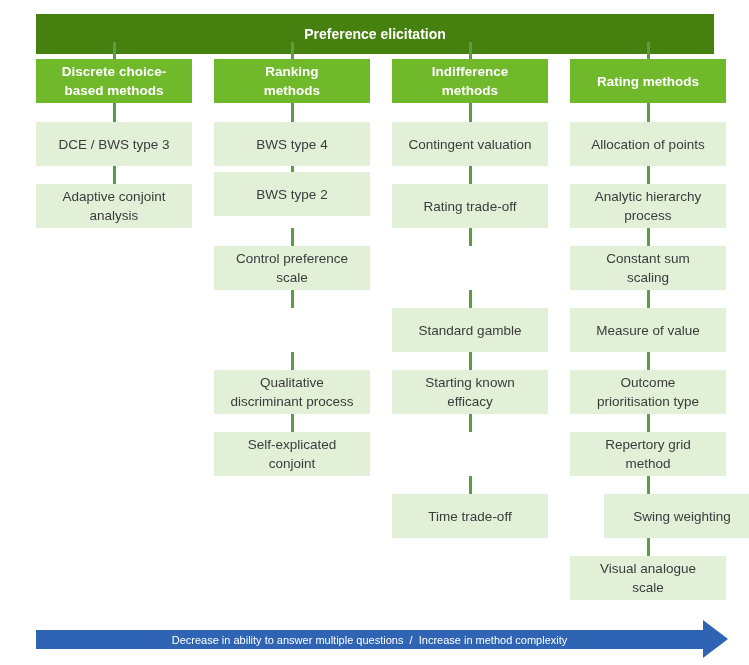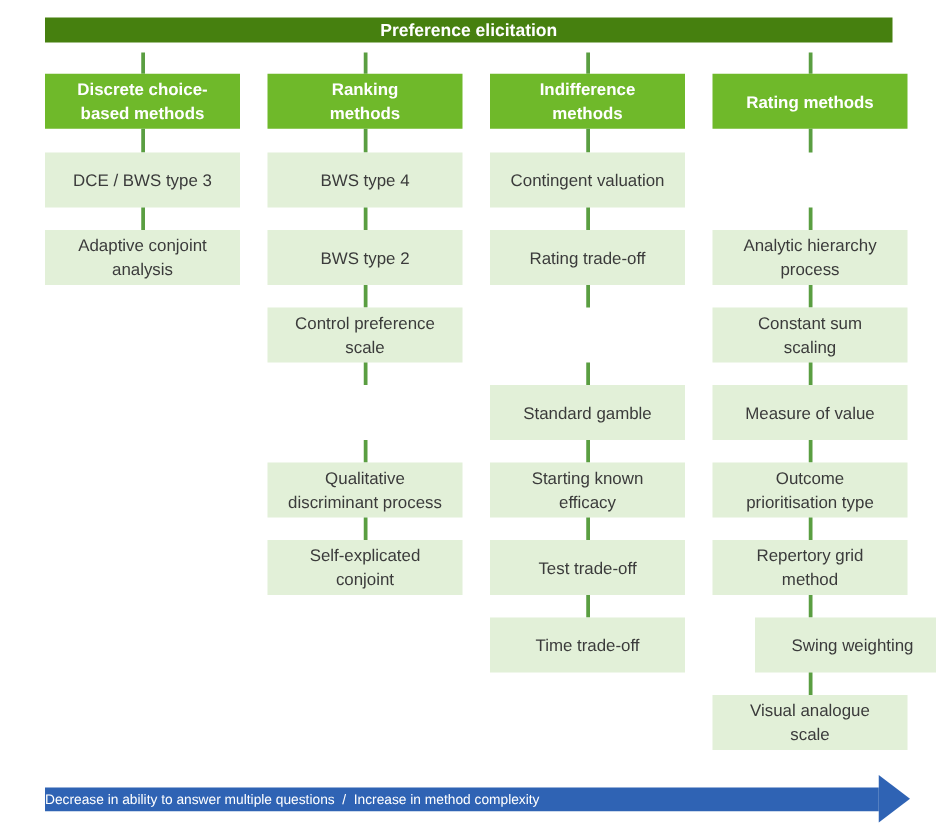--- a/index.html
+++ b/index.html
@@ -1,20 +1,20 @@
 <!DOCTYPE html>
 <html style="--title_bar: #46800f; --header_green: #6fb92a; --box_green: #e2f0d8; --line_green: #5a9e41; --arrow_blue: #2f63b4; --box_text: #3b3b3b; --header_text: #ffffff;"><head>
 <meta charset="utf-8">
 <style>
   html,body { margin:0; padding:0; background:#ffffff; }
   body { width:749px; height:665px; font-family:"Liberation Sans", sans-serif; }
   #diagram { position:relative; width:749px; height:665px; background:#ffffff; overflow:hidden; }
 
   .title {
-    position:absolute; left:36px; top:14px; width:678px; height:20px;
+    position:absolute; left:36px; top:14px; width:678px; height:40px;
     background:var(--title_bar,#46800f); color:var(--header_text,#ffffff);
     font-weight:bold; font-size:14px;
     display:flex; align-items:center; justify-content:center;
   }
   .hdr {
     position:absolute; top:59px; width:156px; height:44px;
     background:var(--header_green,#6fb92a); color:var(--header_text,#ffffff);
     font-weight:bold; font-size:13.5px; line-height:19px;
     display:flex; align-items:center; justify-content:center;
     text-align:center; white-space:pre-line;
@@ -24,21 +24,21 @@
     background:var(--box_green,#e2f0d8); color:var(--box_text,#3b3b3b);
     font-size:13.5px; line-height:19px;
     display:flex; align-items:center; justify-content:center;
     text-align:center; white-space:pre-line;
   }
   .vl { position:absolute; width:3px; background:var(--line_green,#5a9e41); }
 
   .arrow-body {
     position:absolute; left:36px; top:630px; width:667px; height:19px;
     background:var(--arrow_blue,#2f63b4); color:#ffffff; font-size:11px;
-    display:flex; align-items:center; justify-content:flex-start; white-space:pre;
+    display:flex; align-items:center; justify-content:center; white-space:pre;
   }
   .arrow-head {
     position:absolute; left:703px; top:620px; width:0; height:0;
     border-top:19px solid transparent; border-bottom:19px solid transparent;
     border-left:25px solid var(--arrow_blue,#2f63b4);
   }
 </style>
 </head>
 <body>
 
@@ -64,21 +64,21 @@
   <i class="vl" style="left:469px;top:103px;height:19px"></i>
   <i class="vl" style="left:647px;top:103px;height:19px"></i>
 
   <div class="box" style="left:36px;top:122px">DCE / BWS type 3</div>
   <i class="vl" style="left:113px;top:166px;height:18px"></i>
   <div class="box" style="left:36px;top:184px">Adaptive conjoint
 analysis</div>
 
   <div class="box" style="left:214px;top:122px">BWS type 4</div>
   <i class="vl" style="left:291px;top:166px;height:18px"></i>
-  <div class="box" style="left:214px;top:184px">BWS type 2</div>
+  <div class="box" style="left:214px;top:172px">BWS type 2</div>
   <i class="vl" style="left:291px;top:228px;height:18px"></i>
   <div class="box" style="left:214px;top:246px">Control preference
 scale</div>
   <i class="vl" style="left:291px;top:290px;height:18px"></i>
   <i class="vl" style="left:291px;top:352px;height:18px"></i>
   <div class="box" style="left:214px;top:370px">Qualitative
 discriminant process</div>
   <i class="vl" style="left:291px;top:414px;height:18px"></i>
   <div class="box" style="left:392px;top:122px">Contingent valuation</div>
 
@@ -86,24 +86,24 @@
 conjoint</div>
   <i class="vl" style="left:469px;top:166px;height:18px"></i>
   <div class="box" style="left:392px;top:184px">Rating trade-off</div>
   <i class="vl" style="left:469px;top:228px;height:18px"></i>
   <i class="vl" style="left:469px;top:290px;height:18px"></i>
   <div class="box" style="left:392px;top:308px">Standard gamble</div>
   <i class="vl" style="left:469px;top:352px;height:18px"></i>
   <div class="box" style="left:392px;top:370px">Starting known
 efficacy</div>
   <i class="vl" style="left:469px;top:414px;height:18px"></i>
-  <div class="box" style="left:392px;top:432px">Test trade-off</div>
   <i class="vl" style="left:469px;top:476px;height:18px"></i>
   <div class="box" style="left:392px;top:494px">Time trade-off</div>
 
+  <div class="box" style="left:570px;top:122px">Allocation of points</div>
   <i class="vl" style="left:647px;top:166px;height:18px"></i>
   <div class="box" style="left:570px;top:184px">Analytic hierarchy
 process</div>
   <i class="vl" style="left:647px;top:228px;height:18px"></i>
   <div class="box" style="left:570px;top:246px">Constant sum
 scaling</div>
   <i class="vl" style="left:647px;top:290px;height:18px"></i>
   <div class="box" style="left:570px;top:308px">Measure of value</div>
   <i class="vl" style="left:647px;top:352px;height:18px"></i>
   <div class="box" style="left:570px;top:370px">Outcome

